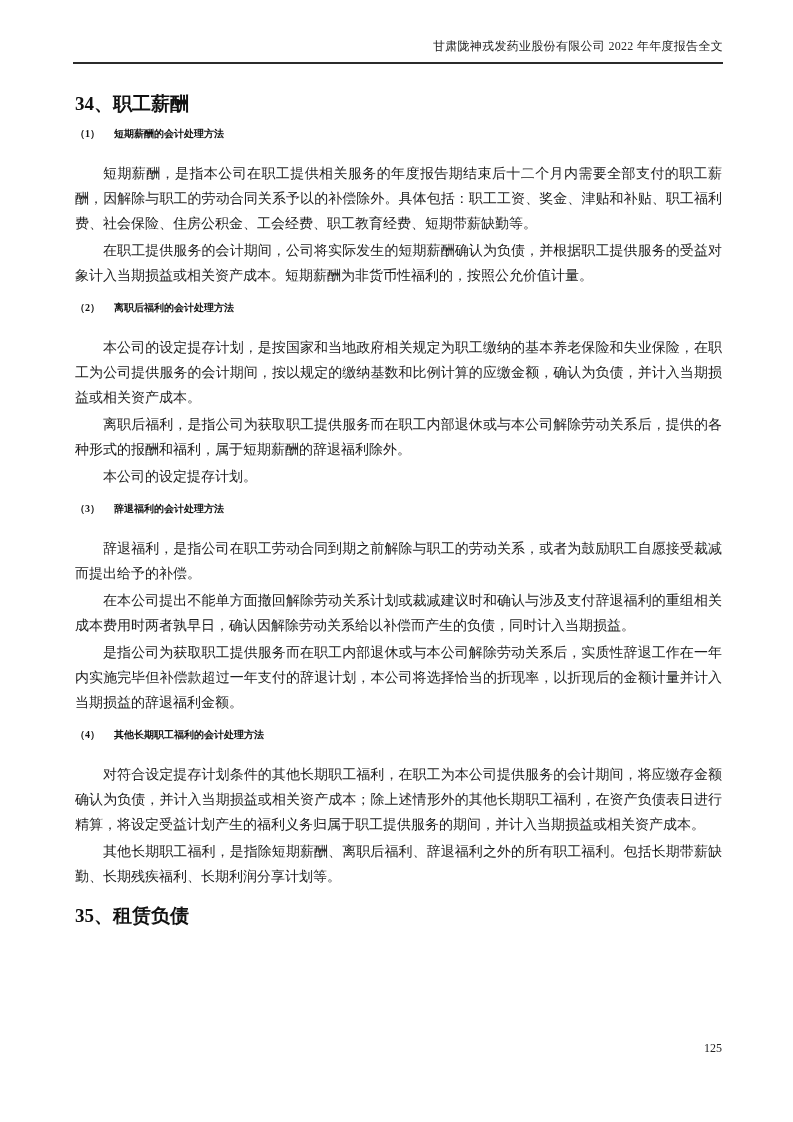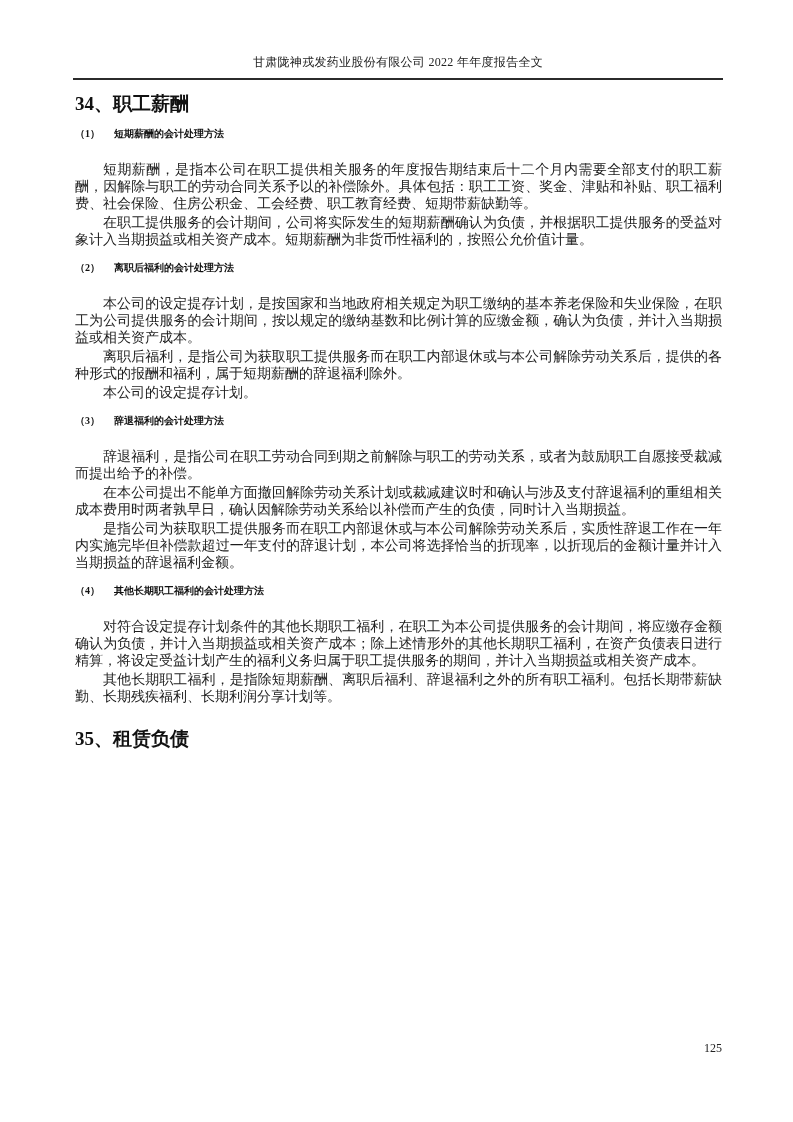--- a/index.html
+++ b/index.html
@@ -9,55 +9,55 @@
     width: 793px;
     height: 1122px;
     margin: 0 auto;
     background: #ffffff;
     color: #1c1c1c;
     font-family: "Liberation Serif", "DejaVu Serif", serif;
     overflow: hidden;
   }
   .page-header {
     position: absolute;
-    top: 54px;
+    top: 38px;
     left: 73px;
     right: 70px;
-    text-align: center;
+    text-align: right;
     font-size: 12px;
     letter-spacing: 0.3px;
     color: #222;
     padding-bottom: 7px;
     border-bottom: 2px solid #2b2b2b;
   }
   .content {
     position: absolute;
     top: 88px;
     left: 75px;
     right: 71px;
   }
   .sec-heading {
     font-size: 19px;
     font-weight: bold;
     line-height: 20px;
     margin: 6px 0 0 0;
     color: #111;
   }
-  .sec-heading.sec-35 { margin-top: 24px; }
+  .sec-heading.sec-35 { margin-top: 17px; }
   .sub-heading {
     font-size: 10px;
     font-weight: bold;
     line-height: 20px;
     margin: 10px 0 17px 0;
     color: #111;
   }
   .sub-heading .sub-num { display: inline-block; margin-right: 14px; }
   .body-p {
     font-size: 14px;
-    line-height: 17px;
+    line-height: 25px;
     text-align: justify;
     text-indent: 2em;
     margin: 0 0 2px 0;
     color: #1c1c1c;
   }
   .p-group { margin-bottom: 0; }
   .page-number {
     position: absolute;
     right: 71px;
     bottom: 66px;

